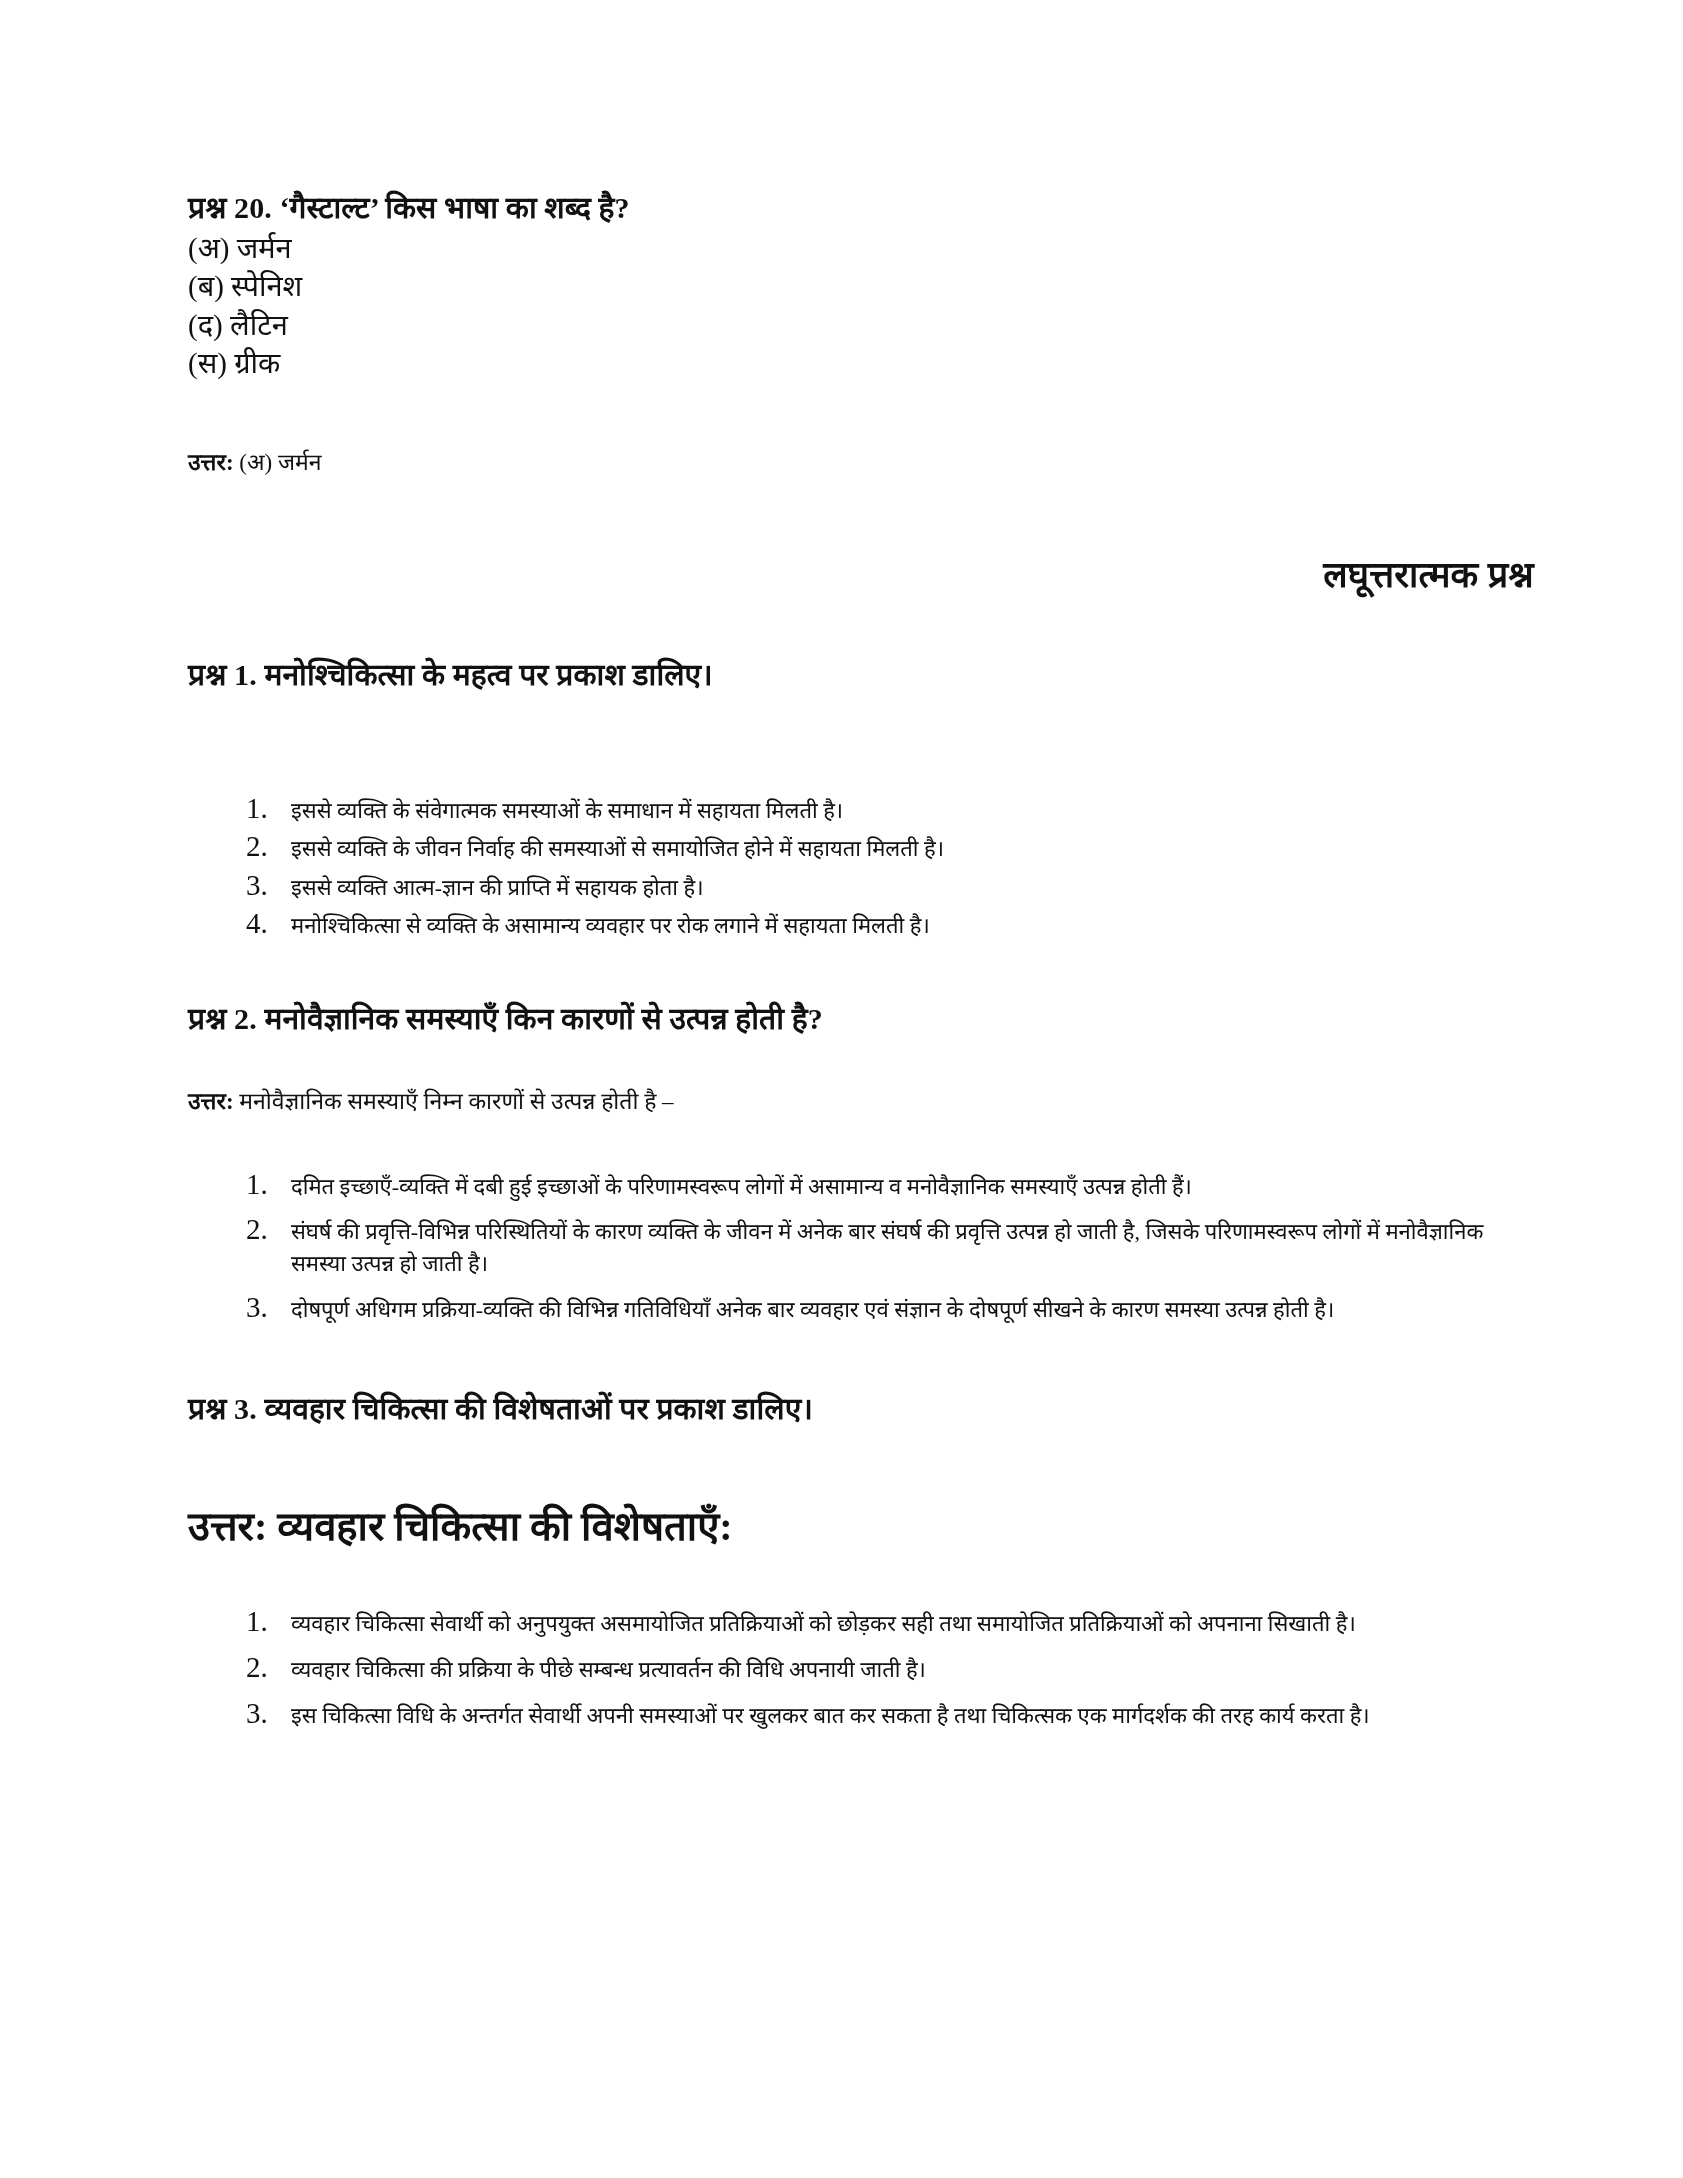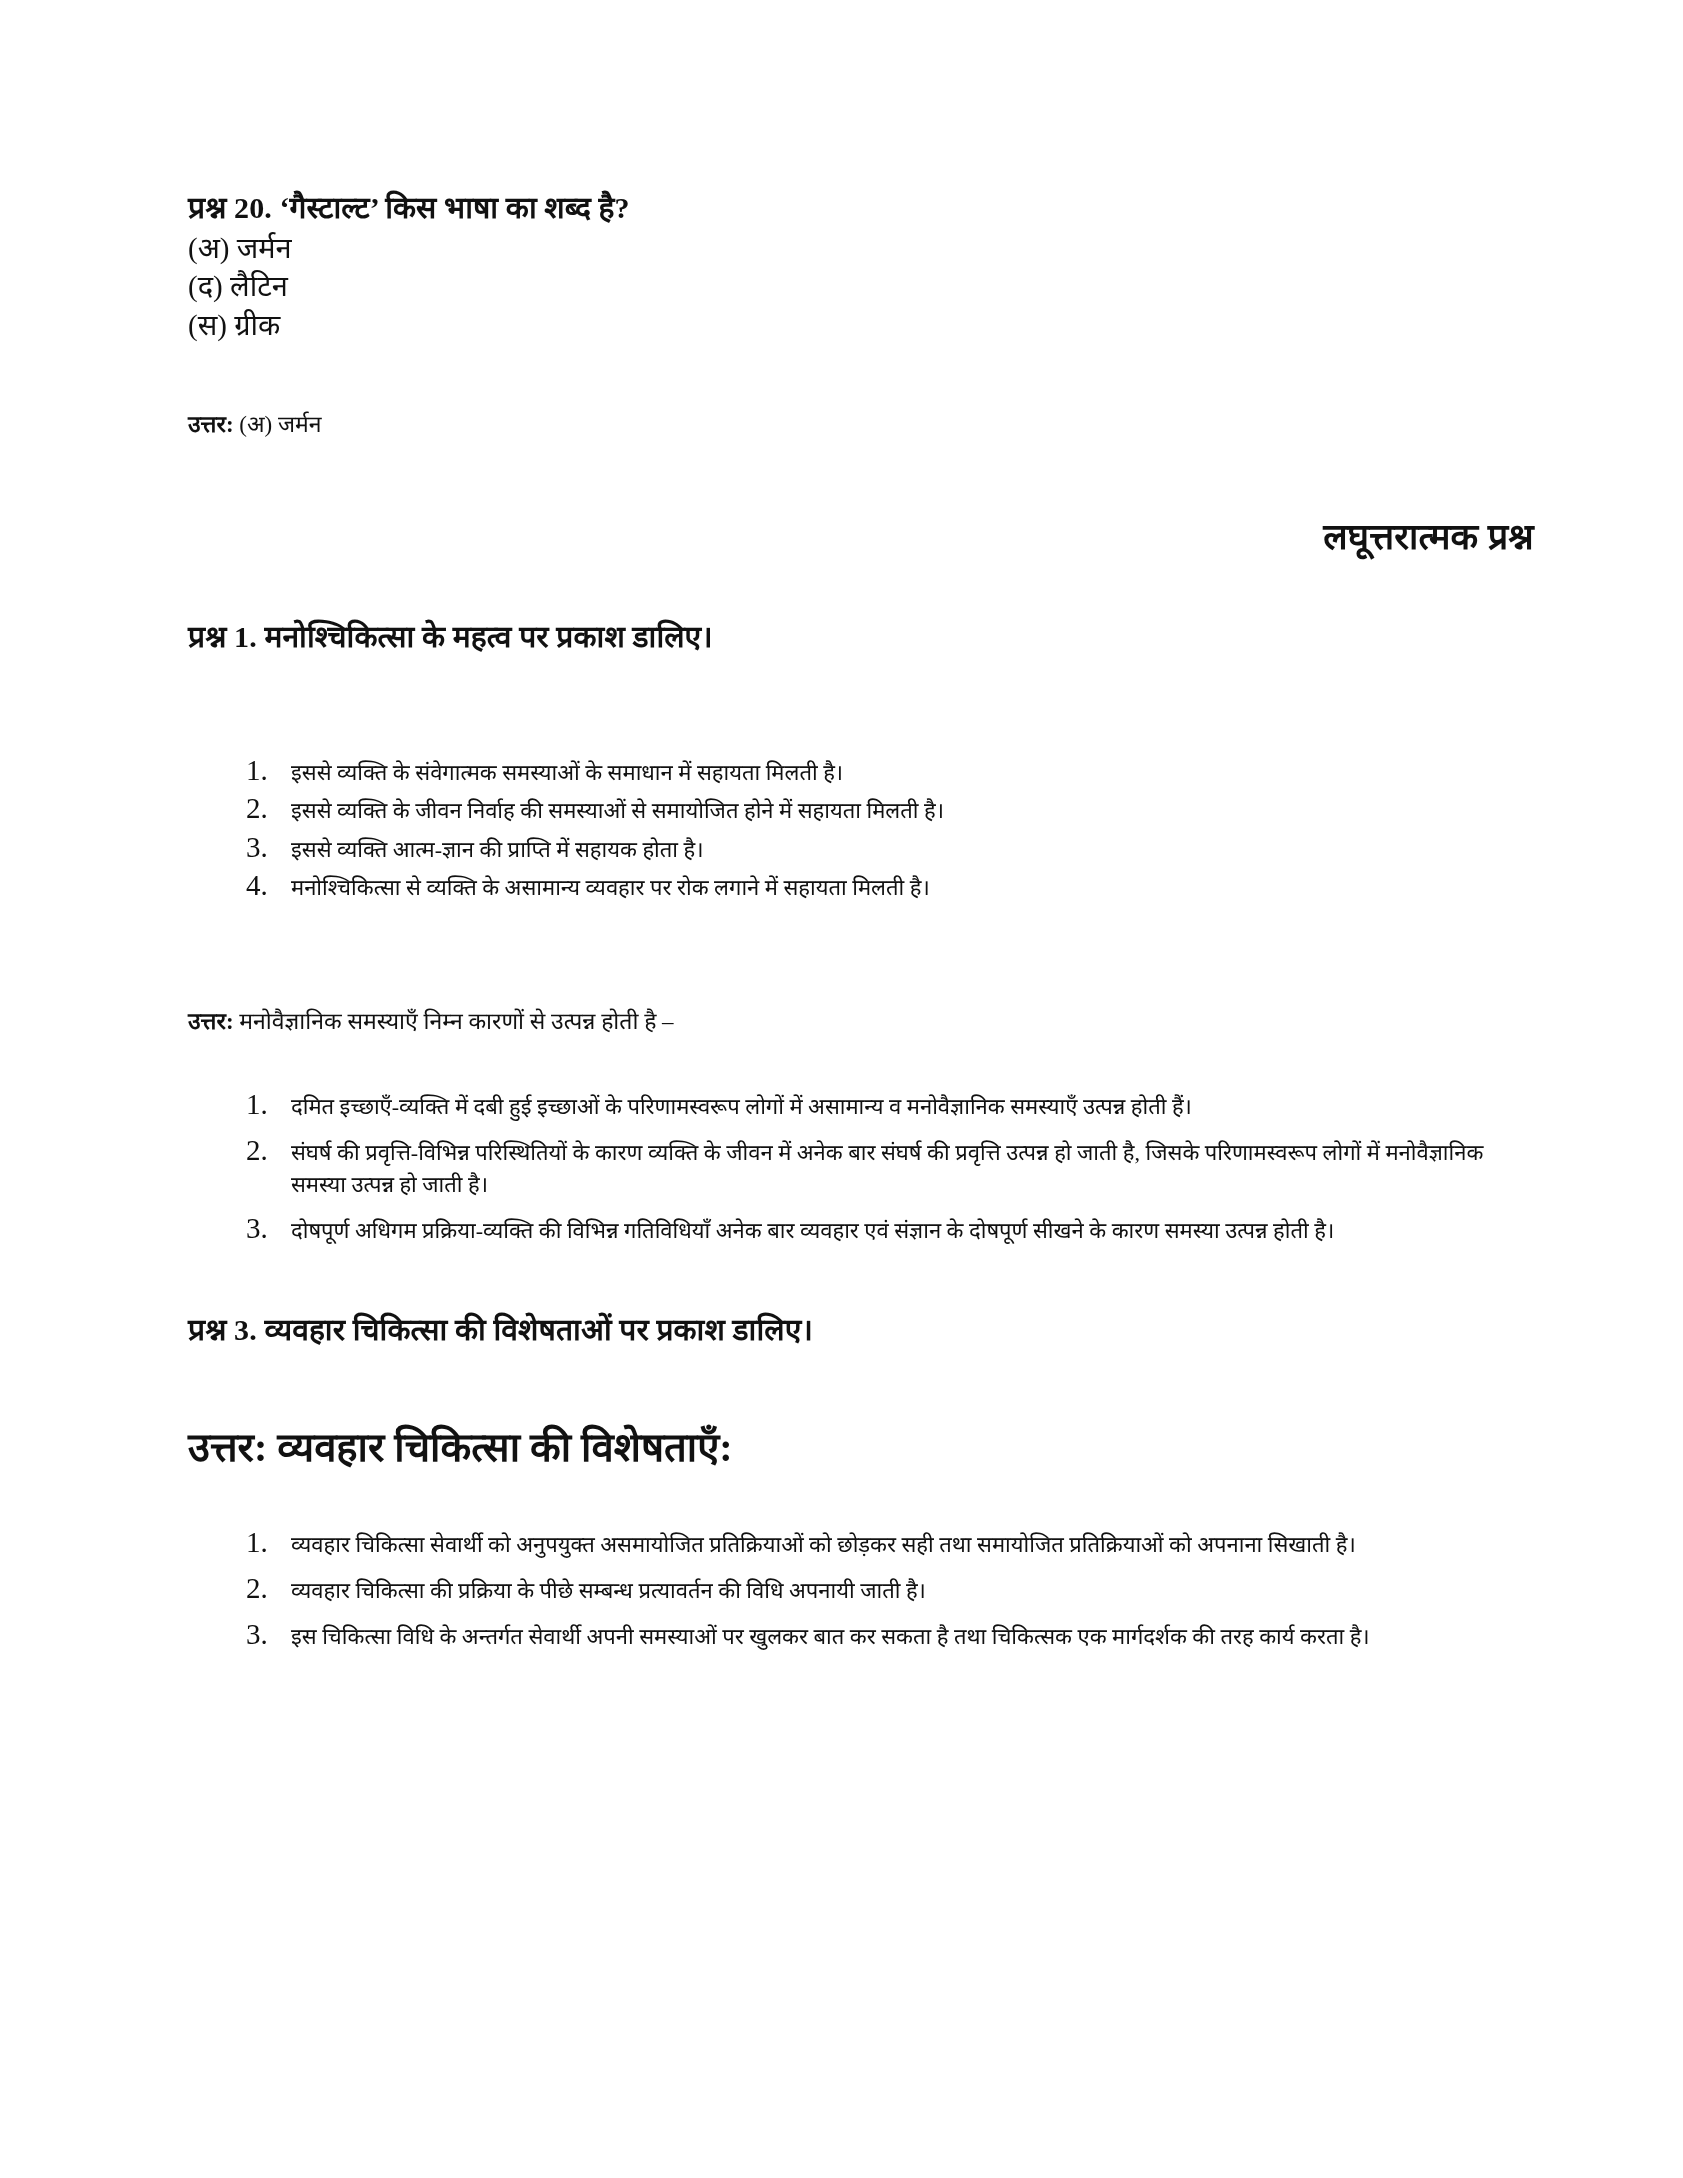--- a/index.html
+++ b/index.html
@@ -97,20 +97,21 @@
 </head>
 <body>
 
 <div class="page">
   <div class="content">
 
     <div class="q-title">प्रश्न 20. ‘गैस्टाल्ट’ किस भाषा का शब्द है?</div>
 
     <div class="option-list">
       <div class="option-line">(अ) जर्मन</div>
+      <div class="option-line">(ब) स्पेनिश</div>
       <div class="option-line">(द) लैटिन</div>
       <div class="option-line">(स) ग्रीक</div>
     </div>
 
     <div class="sp-l"></div>
 
     <div class="answer-line">
       <span class="lbl">उत्तर:</span><span> (अ) जर्मन</span>
     </div>
 
@@ -129,20 +130,21 @@
 
     <ol class="num-list tight">
       <li>इससे व्यक्ति के संवेगात्मक समस्याओं के समाधान में सहायता मिलती है।</li>
       <li>इससे व्यक्ति के जीवन निर्वाह की समस्याओं से समायोजित होने में सहायता मिलती है।</li>
       <li>इससे व्यक्ति आत्म-ज्ञान की प्राप्ति में सहायक होता है।</li>
       <li>मनोश्चिकित्सा से व्यक्ति के असामान्य व्यवहार पर रोक लगाने में सहायता मिलती है।</li>
     </ol>
 
     <div class="sp-m"></div>
 
+    <div class="q-title">प्रश्न 2. मनोवैज्ञानिक समस्याएँ किन कारणों से उत्पन्न होती है?</div>
 
     <div class="sp-s"></div>
 
     <div class="answer-line">
       <span class="lbl">उत्तर:</span><span> मनोवैज्ञानिक समस्याएँ निम्न कारणों से उत्पन्न होती है –</span>
     </div>
 
     <div class="sp-s"></div>
 
     <ol class="num-list loose">

